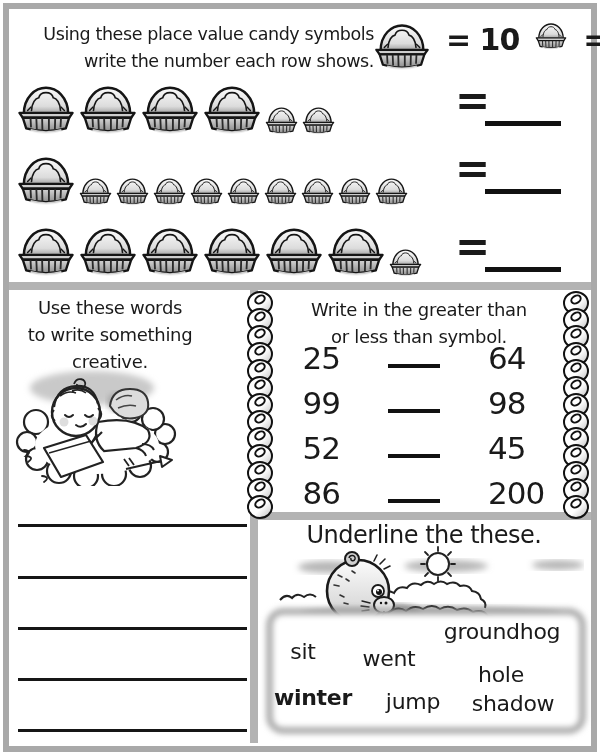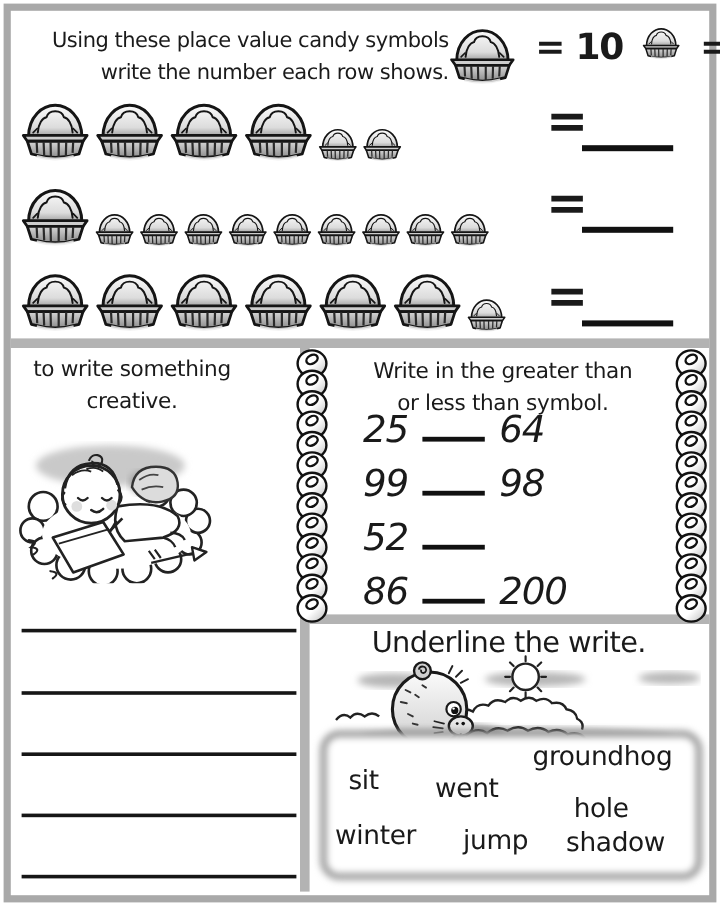--- a/index.html
+++ b/index.html
@@ -32,22 +32,22 @@
             font-size:18px;line-height:1.5;letter-spacing:-0.3px;}
   .cw-words{position:absolute;left:146px;top:351px;width:100px;text-align:right;
             font-size:27px;line-height:31px;letter-spacing:-0.5px;}
   .cupid{position:absolute;left:14px;top:360px;width:172px;height:126px;}
   .wline{position:absolute;left:18px;width:229px;height:0;border-top:3px solid #161616;}
 
   
   .cmp-title{position:absolute;left:280px;top:296px;width:278px;text-align:center;
              font-size:18px;line-height:1.5;letter-spacing:-0.3px;}
   .cmp-row{position:absolute;left:278px;width:282px;height:36px;display:flex;
-           justify-content:flex-start;align-items:flex-end;font-size:31px;line-height:1;
-           letter-spacing:-1px;font-style:italic;}
+           justify-content:space-between;align-items:flex-end;font-size:31px;line-height:1;
+           letter-spacing:-1px;}
   .cmp-row .nl{min-width:62px;text-align:right;}
   .cmp-row .nr{min-width:72px;text-align:left;}
   .cmp-row .ln{width:52px;height:4px;background:#111;margin:0 12px 6px 12px;}
   .cr0{top:338px;} .cr1{top:383px;} .cr2{top:428px;} .cr3{top:473px;}
 
   
   .loop-strip{position:absolute;top:291px;display:flex;flex-direction:column;align-items:center;}
   .loop-strip.left{left:247px;} .loop-strip.right{left:563px;}
   .loop{width:26px;height:24px;min-height:24px;border:2.5px solid #111;border-radius:50%;
         background:linear-gradient(135deg,#fff 55%,#c2c2c2);margin-top:-7px;position:relative;
@@ -57,21 +57,21 @@
         border:2px solid #111;border-radius:50%;transform:rotate(-30deg);background:#fff;}
 
   
   .n-title{position:absolute;left:262px;top:521px;width:324px;text-align:center;
            font-size:24px;letter-spacing:-0.5px;}
   .groundhog{position:absolute;left:266px;top:545px;width:318px;height:96px;}
   .noun-box{position:absolute;left:267px;top:609px;width:308px;height:114px;
             border:5px solid #8f8f8f;border-radius:16px;filter:blur(3px);background:#fff;}
   .nword{position:absolute;transform:translate(-50%,-50%);font-size:22px;letter-spacing:-0.3px;}
   .w0{left:303px;top:651px;} .w1{left:389px;top:658px;} .w2{left:502px;top:631px;}
-  .w3{left:501px;top:674px;} .w4{left:313px;top:697px;} .w5{left:413px;top:701px;}
+  .w3{left:501px;top:674px;} .w4{left:313px;top:697px;font-weight:bold;} .w5{left:413px;top:701px;}
   .w6{left:513px;top:703px;}
 </style>
 </head>
 <body>
 
 <svg width="0" height="0" style="position:absolute">
   <defs>
     <linearGradient id="candyDome" x1="0" y1="0" x2="0" y2="1">
       <stop offset="0" stop-color="#fbfbfb"></stop>
         <stop offset="0.7" stop-color="#dcdcdc"></stop>
@@ -201,20 +201,21 @@
   <div class="ans ans2">
     <span class="aeq">=</span>
     <div class="ablank"></div>
   </div>
   <div class="ans ans3">
     <span class="aeq">=</span>
     <div class="ablank"></div>
   </div>
 
   <div class="cw-title">
+    <div>Use these words</div>
     <div>to write something</div>
     <div>creative.</div>
   </div>
 
   <svg class="cupid" viewBox="0 0 172 126">
     <ellipse cx="78" cy="28" rx="62" ry="17" fill="#c9c9c9" filter="url(#soft)"></ellipse>
     <ellipse cx="108" cy="42" rx="14" ry="10" fill="#9c9c9c" filter="url(#soft)"></ellipse>
 
     <g stroke="#222" stroke-width="2.2" fill="#fff">
       <circle cx="22" cy="62" r="12"></circle>
@@ -310,28 +311,29 @@
     <span class="nr">64</span>
   </div>
   <div class="cmp-row cr1">
     <span class="nl">99</span>
     <div class="ln"></div>
     <span class="nr">98</span>
   </div>
   <div class="cmp-row cr2">
     <span class="nl">52</span>
     <div class="ln"></div>
+    <span class="nr">45</span>
   </div>
   <div class="cmp-row cr3">
     <span class="nl">86</span>
     <div class="ln"></div>
     <span class="nr">200</span>
   </div>
 
-  <div class="n-title">Underline the write.</div>
+  <div class="n-title">Underline the these.</div>
 
   <svg class="groundhog" viewBox="0 0 318 96">
 
     <ellipse cx="62" cy="22" rx="30" ry="6" fill="#b6b6b6" filter="url(#soft)"></ellipse>
     <ellipse cx="180" cy="21" rx="42" ry="6" fill="#b6b6b6" filter="url(#soft)"></ellipse>
     <ellipse cx="292" cy="20" rx="26" ry="5" fill="#b6b6b6" filter="url(#soft)"></ellipse>
     <ellipse cx="165" cy="70" rx="130" ry="9" fill="#bdbdbd" filter="url(#soft)"></ellipse>
     <ellipse cx="120" cy="67" rx="35" ry="8" fill="#8f8f8f" filter="url(#soft)"></ellipse>
 
     <circle cx="172" cy="19" r="11" fill="#fff" stroke="#222" stroke-width="2"></circle>

